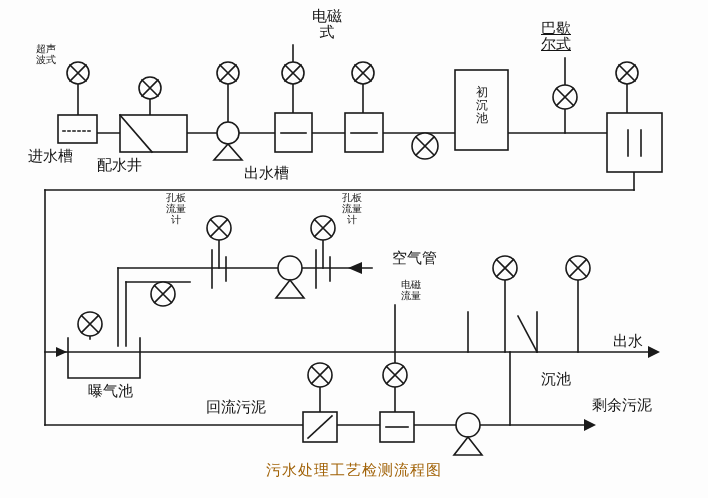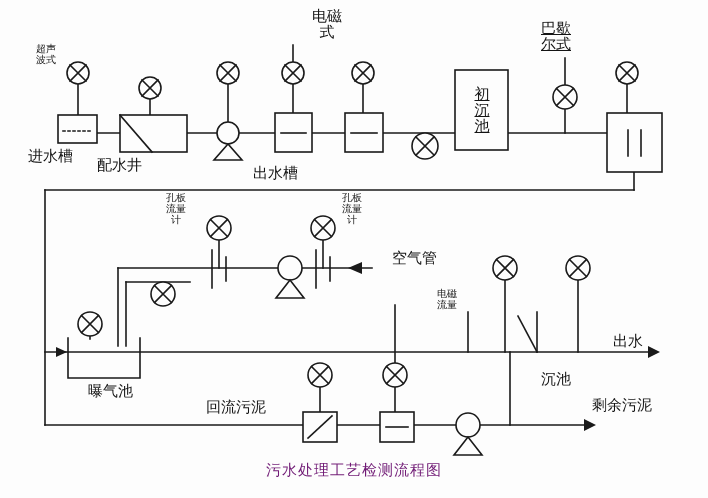--- a/index.html
+++ b/index.html
@@ -4,21 +4,21 @@
 <style>
   html,body{margin:0;padding:0;background:#e8e8e8;}
   #canvas{
     position:relative;width:708px;height:498px;background:#fdfdfd;
     font-family:"Liberation Sans",sans-serif;color:#111;overflow:hidden;
   }
   #diagram-svg{position:absolute;left:0;top:0;}
   .lbl{position:absolute;font-size:15px;line-height:1.2;white-space:nowrap;color:#141414;}
   .v{font-size:10px;line-height:1.08;white-space:normal;text-align:center;word-break:break-all;}
   .title{position:absolute;left:0;top:461px;width:708px;text-align:center;
-         font-size:15px;letter-spacing:1px;color:#701a75;}
+         font-size:15px;letter-spacing:1px;color:#a16207;}
 </style>
 </head>
 <body>
 
 <div id="canvas">
 
 <svg id="diagram-svg" width="708" height="498" viewBox="0 0 708 498" stroke="#1a1a1a" stroke-width="1.6" fill="none" stroke-linecap="square">
 
   <g>
     <path d="M97 133 H607"></path>
@@ -164,27 +164,27 @@
       <circle cx="395" cy="375" r="12"></circle>
           <path d="M386.5 366.5 L403.5 383.5 M386.5 383.5 L403.5 366.5"></path>
         </g>
   </g>
 </svg>
 
 <div class="lbl v" style="left:36px;top:44px;width:20px;">超声波式</div>
 <div class="lbl" style="left:28px;top:147px;">进水槽</div>
 <div class="lbl" style="left:97px;top:156px;">配水井</div>
 <div class="lbl v" style="left:267px;top:8px;width:36px;font-size:15px;margin-left:42px;">电磁式</div>
-<div class="lbl" style="left:253px;top:164px;">出水槽</div>
-<div class="lbl v" style="left:472px;top:86px;width:20px;font-size:15px;text-decoration:underline;">初沉池</div>
+<div class="lbl" style="left:244px;top:164px;">出水槽</div>
+<div class="lbl v" style="left:472px;top:86px;width:20px;font-size:12px;">初沉池</div>
 <div class="lbl v" style="left:538px;top:20px;width:36px;font-size:15px;text-decoration:underline;">巴歇尔式</div>
 <div class="lbl v" style="left:166px;top:193px;width:20px;">孔板流量计</div>
 <div class="lbl v" style="left:342px;top:193px;width:20px;">孔板流量计</div>
 <div class="lbl" style="left:392px;top:249px;text-align:right;">空气管</div>
-<div class="lbl v" style="left:401px;top:289px;width:20px;margin-left:36px;">电磁流量</div>
+<div class="lbl v" style="left:401px;top:280px;width:20px;">电磁流量</div>
 <div class="lbl" style="left:88px;top:382px;">曝气池</div>
 <div class="lbl" style="left:206px;top:398px;text-align:center;">回流污泥</div>
 <div class="lbl" style="left:541px;top:370px;">沉池</div>
 <div class="lbl" style="left:613px;top:332px;">出水</div>
 <div class="lbl" style="left:592px;top:396px;">剩余污泥</div>
 
 <div class="title">污水处理工艺检测流程图</div>
 
 </div>
 

